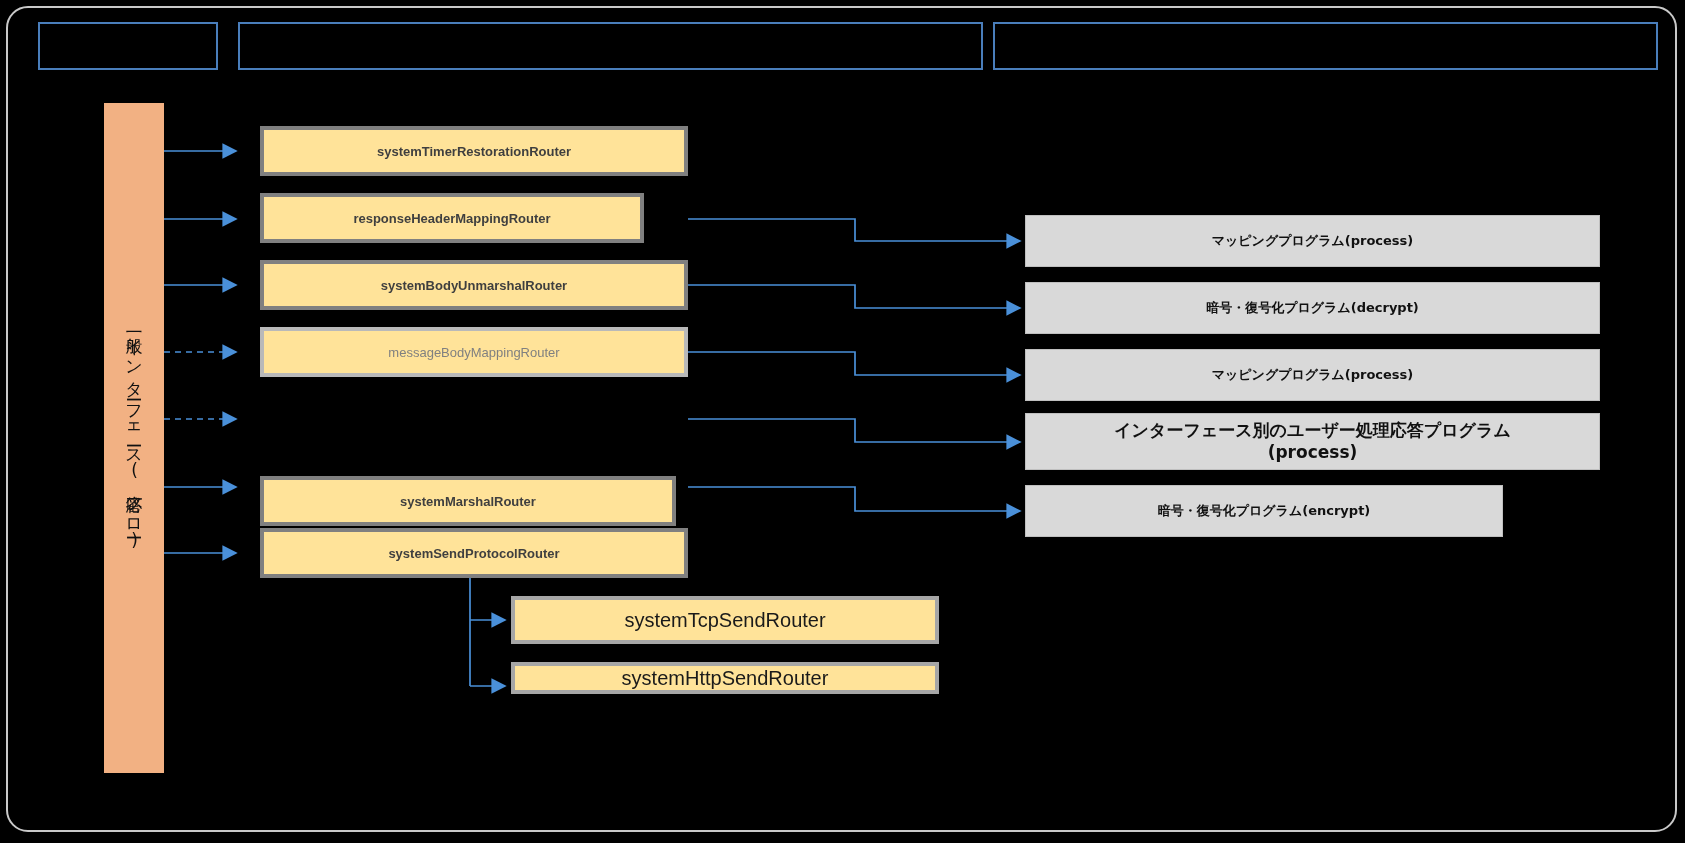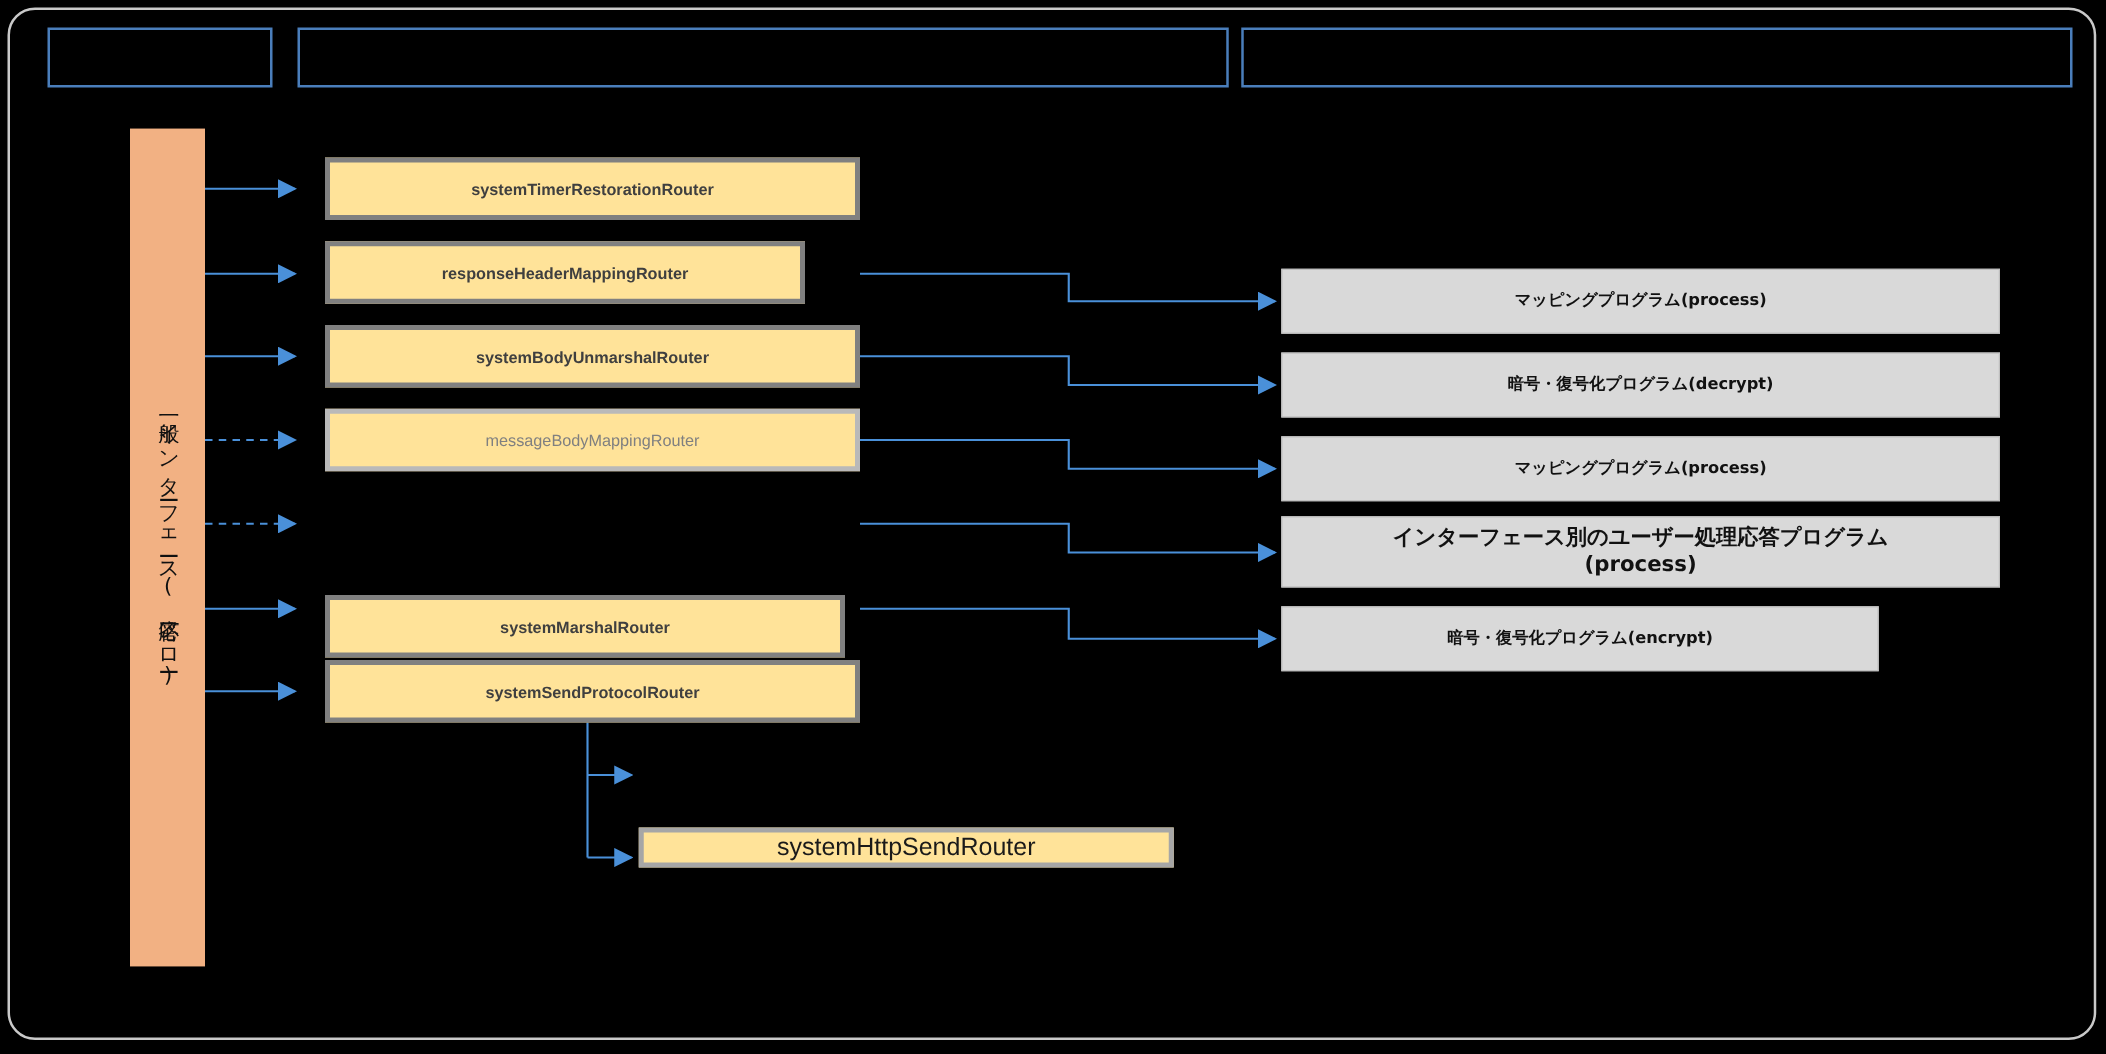--- a/index.html
+++ b/index.html
@@ -107,20 +107,21 @@
     </g>
   </svg>
 
   <div class="router active" style="left:260px;top:126px;width:428px;height:50px;">systemTimerRestorationRouter</div>
   <div class="router active" style="left:260px;top:193px;width:384px;height:50px;">responseHeaderMappingRouter</div>
   <div class="router active" style="left:260px;top:260px;width:428px;height:50px;text-align:center;">systemBodyUnmarshalRouter</div>
   <div class="router muted" style="left:260px;top:327px;width:428px;height:50px;">messageBodyMappingRouter</div>
   <div class="router active" style="left:260px;top:476px;width:416px;height:50px;">systemMarshalRouter</div>
   <div class="router active" style="left:260px;top:528px;width:428px;height:50px;">systemSendProtocolRouter</div>
 
+  <div class="router plain" style="left:511px;top:596px;width:428px;height:48px;">systemTcpSendRouter</div>
   <div class="router plain" style="left:511px;top:662px;width:428px;height:32px;">systemHttpSendRouter</div>
 
   <div class="program" style="left:1025px;top:215px;width:575px;height:52px;">マッピングプログラム(process)</div>
   <div class="program" style="left:1025px;top:282px;width:575px;height:52px;">暗号・復号化プログラム(decrypt)</div>
   <div class="program" style="left:1025px;top:349px;width:575px;height:52px;">マッピングプログラム(process)</div>
   <div class="program" style="left:1025px;top:413px;width:575px;height:57px;white-space:pre-line;font-size:17px;">インターフェース別のユーザー処理応答プログラム
 (process)</div>
   <div class="program" style="left:1025px;top:485px;width:478px;height:52px;">暗号・復号化プログラム(encrypt)</div>
 
 </div>

